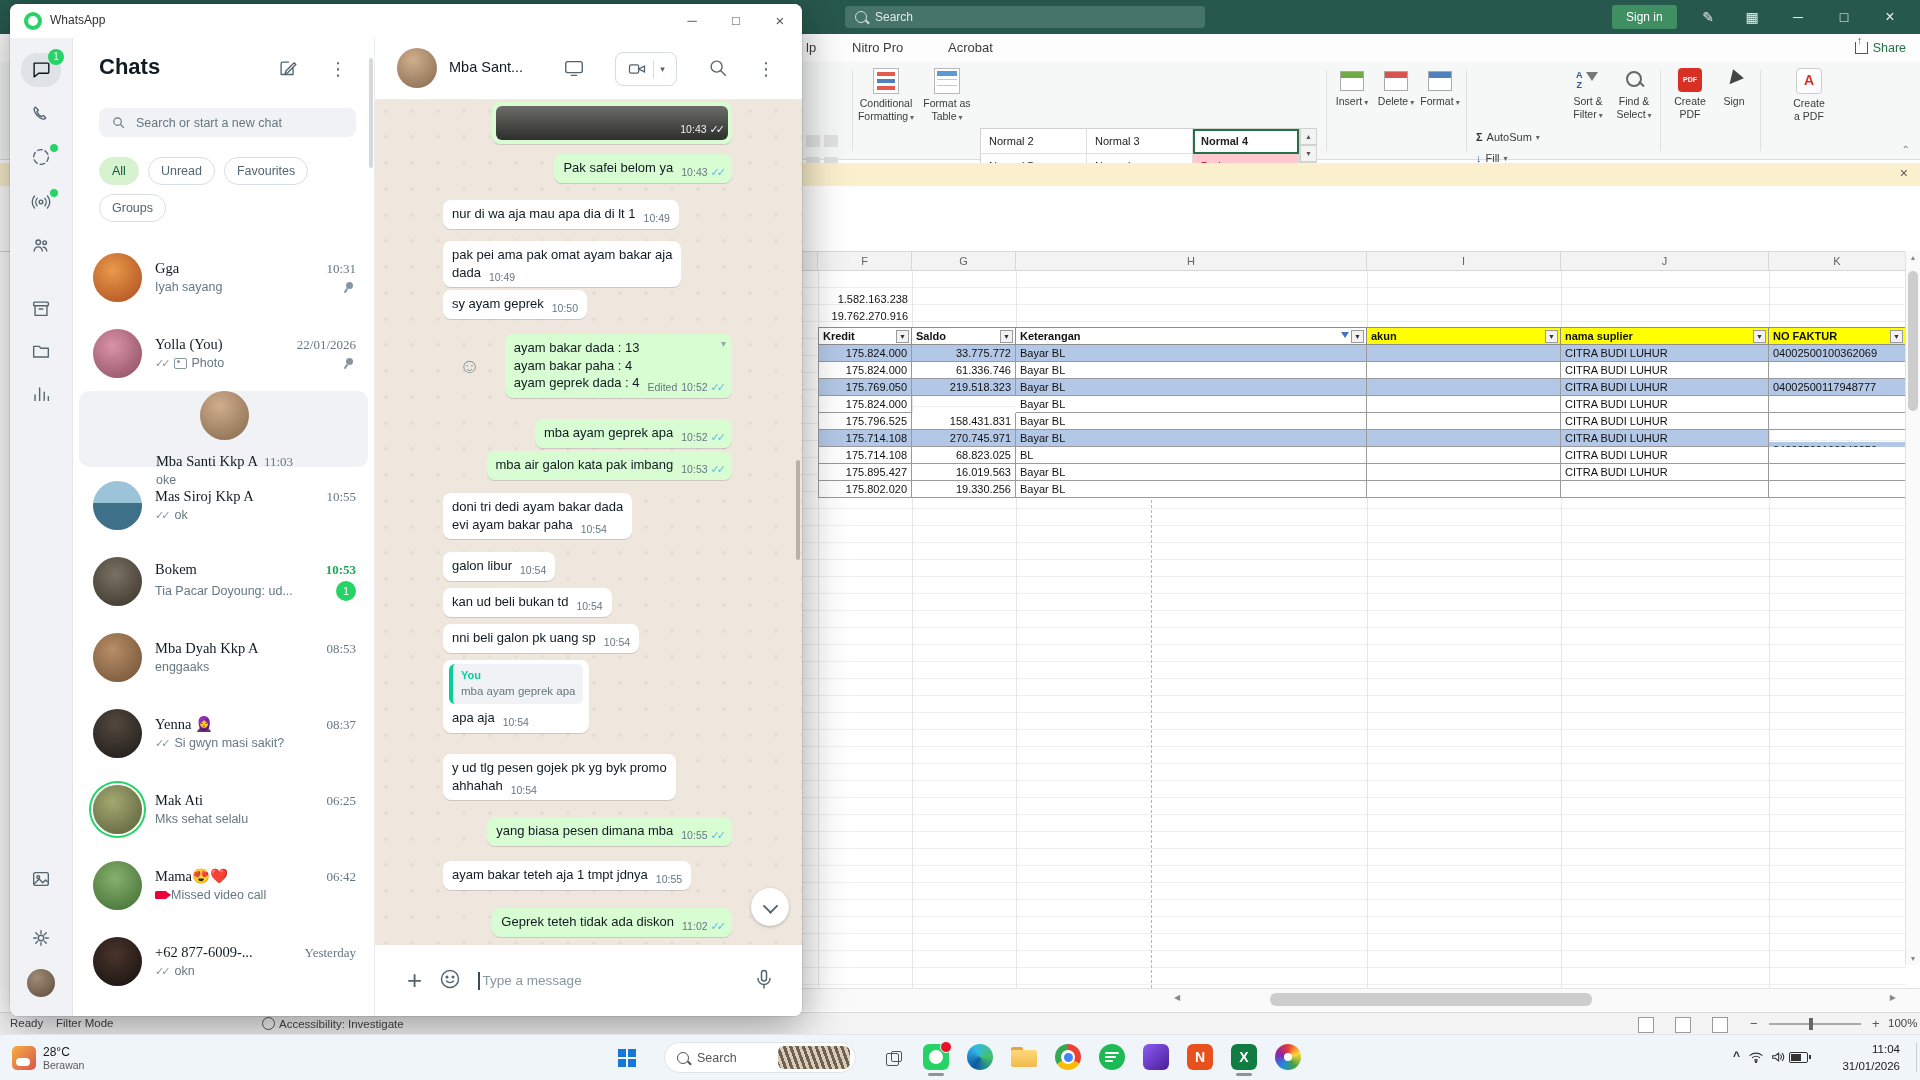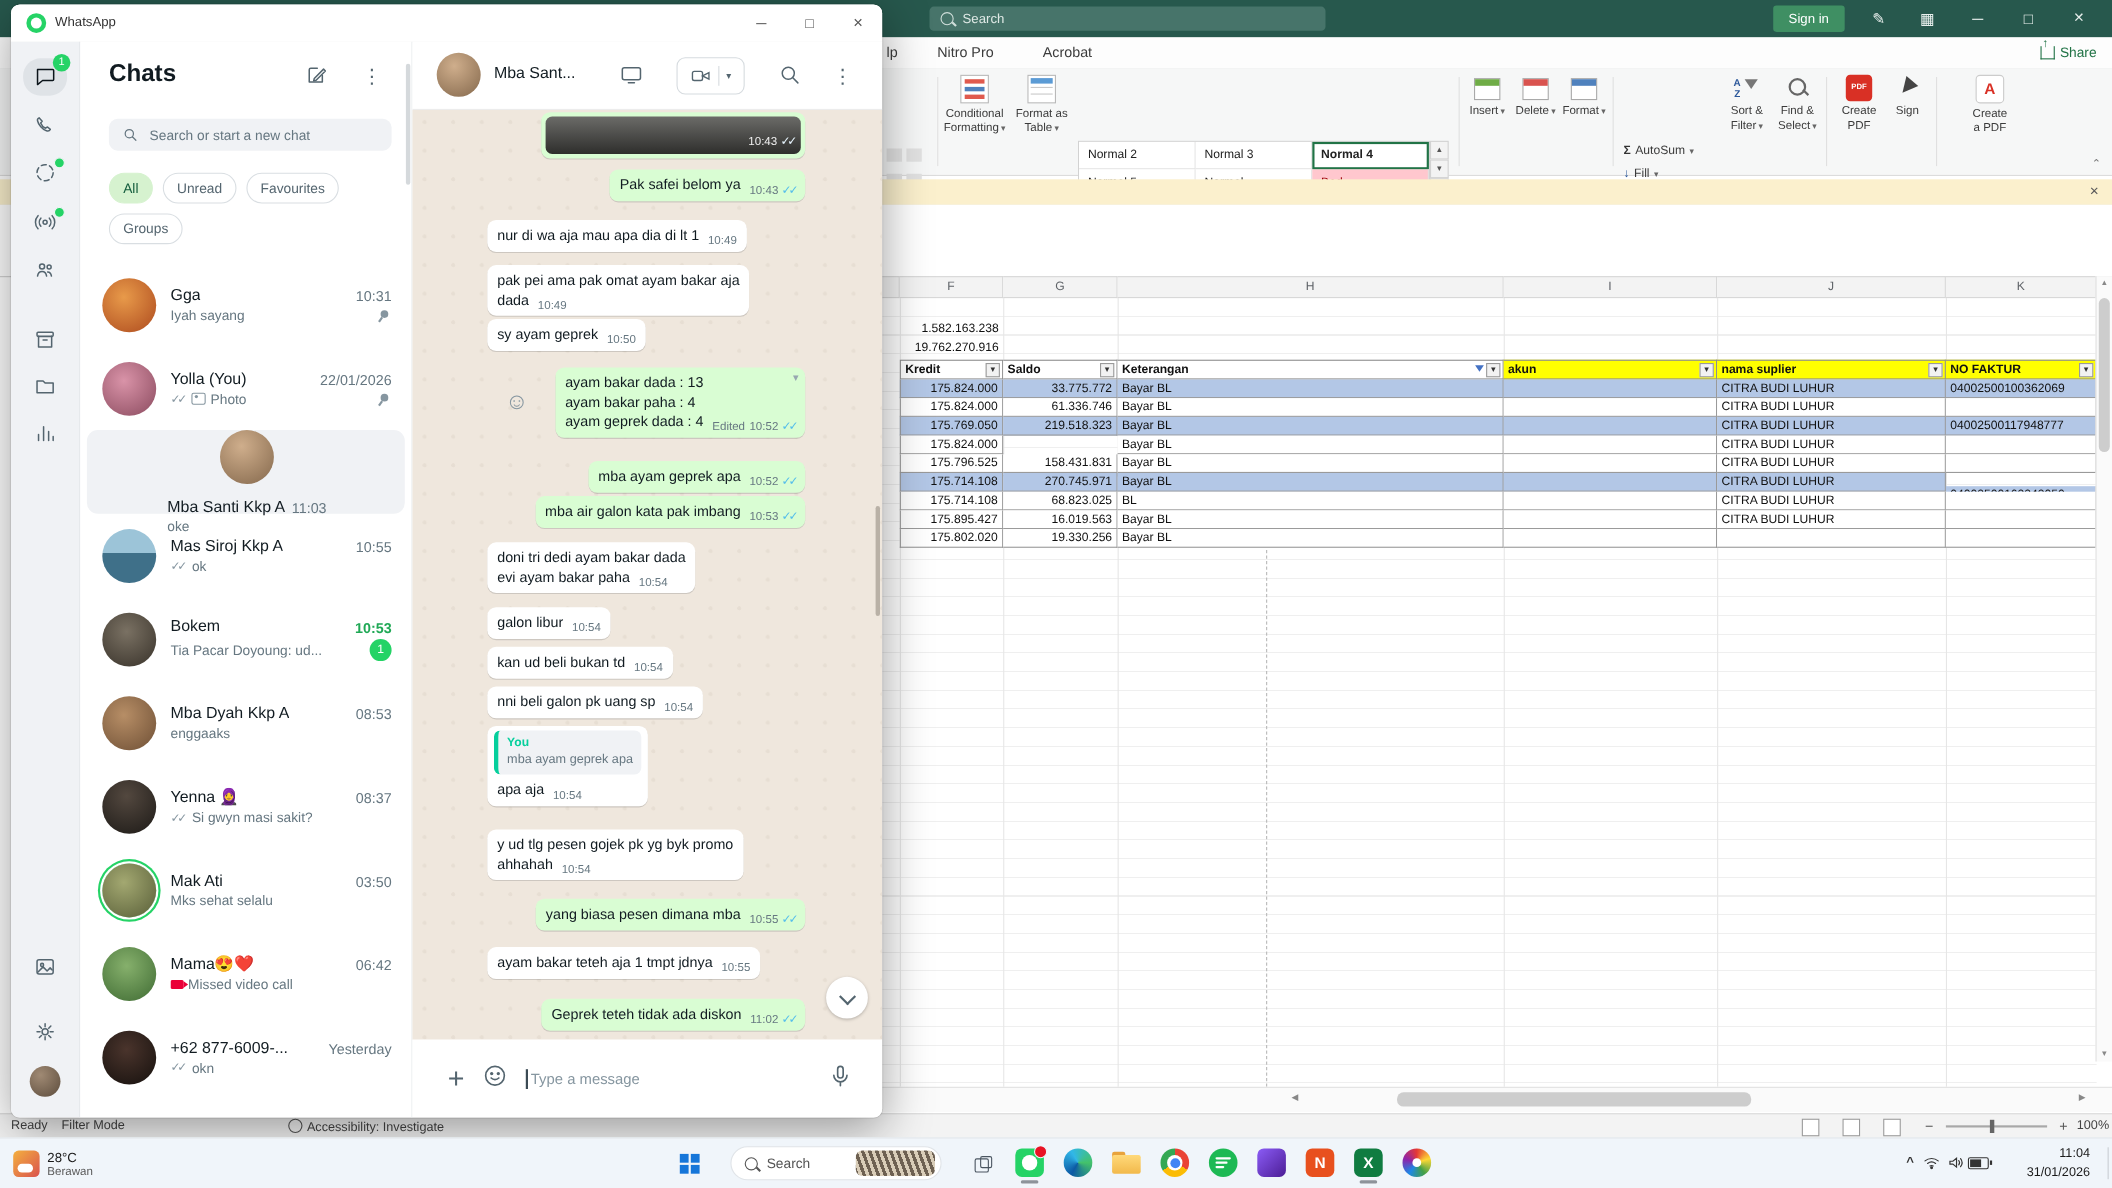--- a/index.html
+++ b/index.html
@@ -108,21 +108,21 @@
   .av1{background:radial-gradient(circle at 40% 35%,#d993a8,#8a4a5e);}
   .av2{background:radial-gradient(circle at 40% 30%,#cfae8c,#84684c);}
   .av3{background:linear-gradient(#9cc4d8 45%,#3f7089 45%);}
   .av4{background:radial-gradient(circle at 45% 35%,#7a7163,#38322a);}
   .av5{background:radial-gradient(circle at 40% 35%,#b78e66,#6e4f35);}
   .av6{background:radial-gradient(circle at 45% 30%,#53483f,#1d1a17);}
   .av7{background:radial-gradient(circle at 40% 35%,#a3a871,#585e38);}
   .av8{background:radial-gradient(circle at 45% 35%,#86b06c,#3f6b33);}
   .av9{background:radial-gradient(circle at 45% 35%,#4a342c,#15100d);}
   .wa-item-body{flex:1;min-width:0;}
-  .wa-row1{display:flex;justify-content:space-between;align-items:flex-end;}
+  .wa-row1{display:flex;justify-content:space-between;align-items:center;font-family:Liberation Serif, serif;}
   .wa-name{font-size:14.5px;color:#111b21;white-space:nowrap;overflow:hidden;text-overflow:ellipsis;}
   .wa-time{font-size:13px;color:#667781;flex:0 0 auto;margin-left:6px;}
   .wa-time.grn{color:#1fa855;font-weight:bold;}
   .wa-row2{display:flex;align-items:center;margin-top:3px;}
   .wa-prev{flex:1;min-width:0;font-size:12.5px;color:#667781;white-space:nowrap;overflow:hidden;text-overflow:ellipsis;display:flex;align-items:center;gap:4px;}
   .prev-ticks{color:#8696a0;letter-spacing:-3px;font-size:11px;flex:0 0 auto;padding-right:3px;}
   .prev-text{overflow:hidden;text-overflow:ellipsis;white-space:nowrap;}
   .ic-photo{width:11px;height:9px;border:1.2px solid #8696a0;border-radius:2px;position:relative;flex:0 0 auto;}
   .ic-photo::after{content:"";position:absolute;left:2px;top:1px;width:3px;height:3px;border-radius:50%;background:#8696a0;}
   .ic-vid{width:12px;height:8px;background:#ea0038;border-radius:1.5px;position:relative;flex:0 0 auto;}
@@ -680,21 +680,21 @@
                     <span class="prev-text">Si gwyn masi sakit?</span>
                   </div>
                 </div>
               </div>
             </div>
             <div class="wa-item">
               <div class="wa-av av7 ring"></div>
               <div class="wa-item-body">
                 <div class="wa-row1">
                   <div class="wa-name">Mak Ati</div>
-                  <div class="wa-time">03:50</div>
+                  <div class="wa-time">06:25</div>
                 </div>
                 <div class="wa-row2">
                   <div class="wa-prev">
                     <span class="prev-text">Mks sehat selalu</span>
                   </div>
                 </div>
               </div>
             </div>
             <div class="wa-item">
               <div class="wa-av av8"></div>

